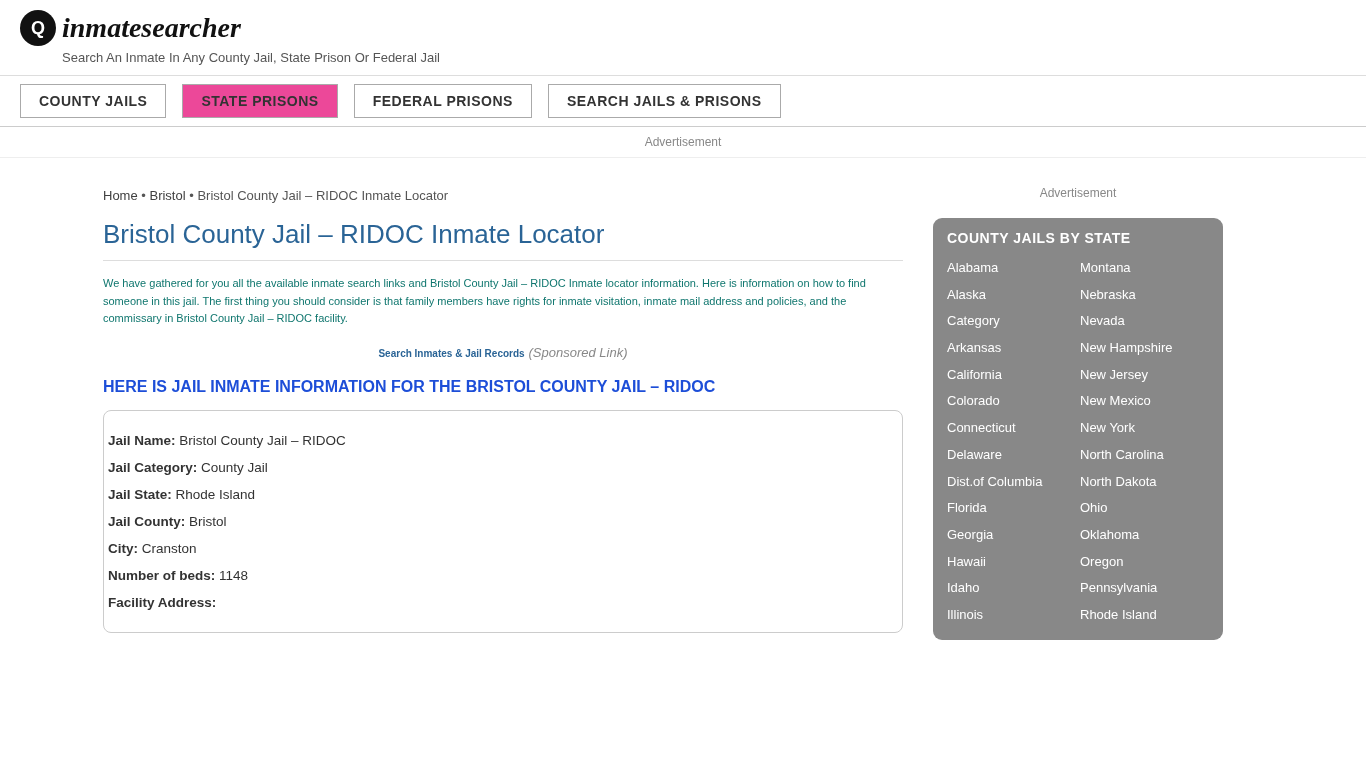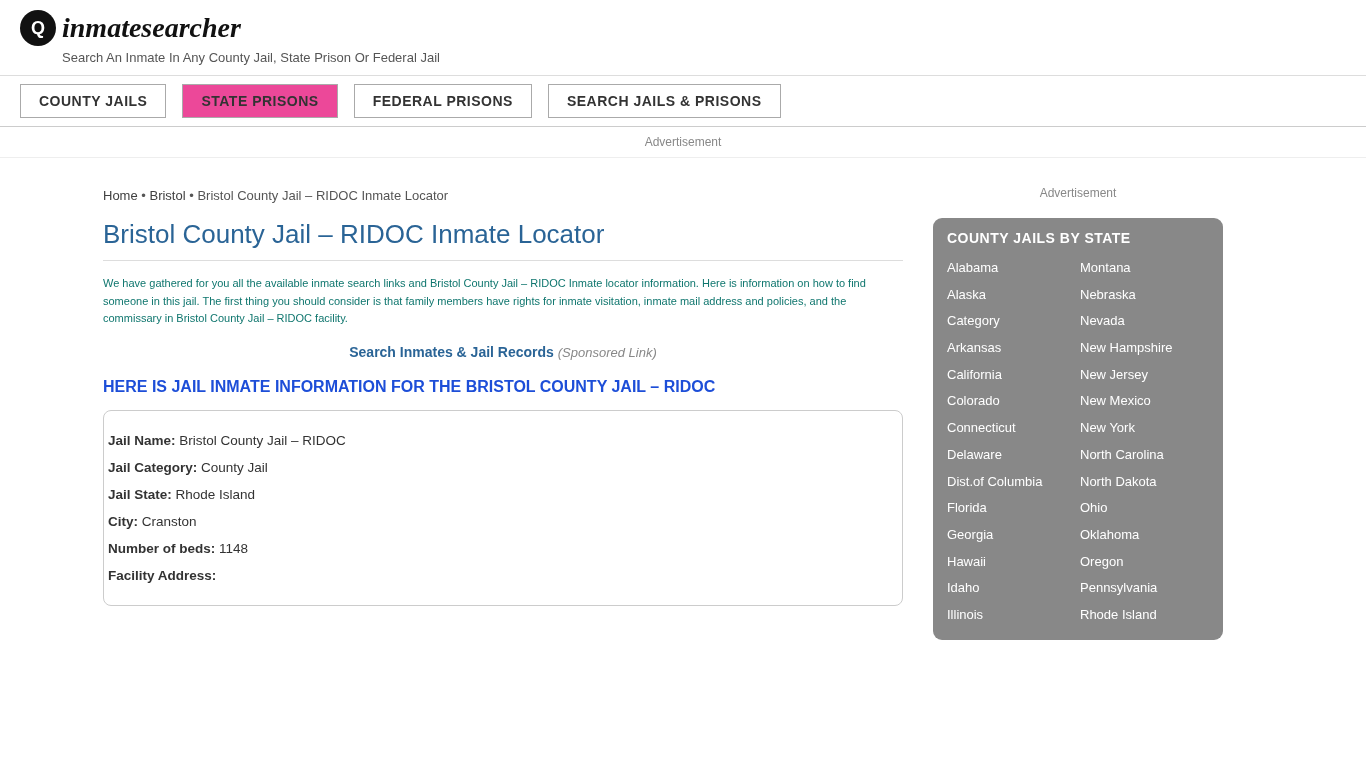--- a/index.html
+++ b/index.html
@@ -43,21 +43,21 @@
     .breadcrumb a { color: #404040; text-decoration: none; }
 
     
     .page-title { font-size: 26px; color: #2a6496; font-weight: normal; margin-bottom: 14px; border-bottom: 1px solid #ddd; padding-bottom: 10px; }
 
     
     .body-text { font-size: 11px; line-height: 1.6; color: #0f766e; margin-bottom: 16px; }
 
     
     .sponsored-link { text-align: center; margin-bottom: 18px; }
-    .sponsored-link a { color: #2a6496; font-size: 14px; font-weight: bold; text-decoration: none; }
+    .sponsored-link a { color: #2a6496; font-size: 10px; font-weight: bold; text-decoration: none; }
     .sponsored-text { color: #888; font-style: italic; font-size: 13px; }
 
     
     .section-heading { font-size: 16px; font-weight: bold; color: #1d4ed8; text-transform: uppercase; margin-bottom: 14px; }
 
     
     .info-card { border: 1px solid #ccc; border-radius: 8px; padding: 16px 4px; font-size: 13.5px; line-height: 2; }
     .info-card .field-label { font-weight: bold; }
     .info-card .field-value { font-weight: normal; }
 
@@ -132,20 +132,24 @@
         <span class="field-label">Jail Name:</span>
         <span class="field-value">Bristol County Jail – RIDOC</span>
       </div>
       <div>
         <span class="field-label">Jail Category:</span>
         <span class="field-value">County Jail</span>
       </div>
       <div>
         <span class="field-label">Jail State:</span>
         <span class="field-value">Rhode Island</span>
+      </div>
+      <div>
+        <span class="field-label">Jail County:</span>
+        <span class="field-value">Bristol</span>
       </div>
       <div>
         <span class="field-label">City:</span>
         <span class="field-value">Cranston</span>
       </div>
       <div>
         <span class="field-label">Number of beds:</span>
         <span class="field-value">1148</span>
       </div>
       <div>

